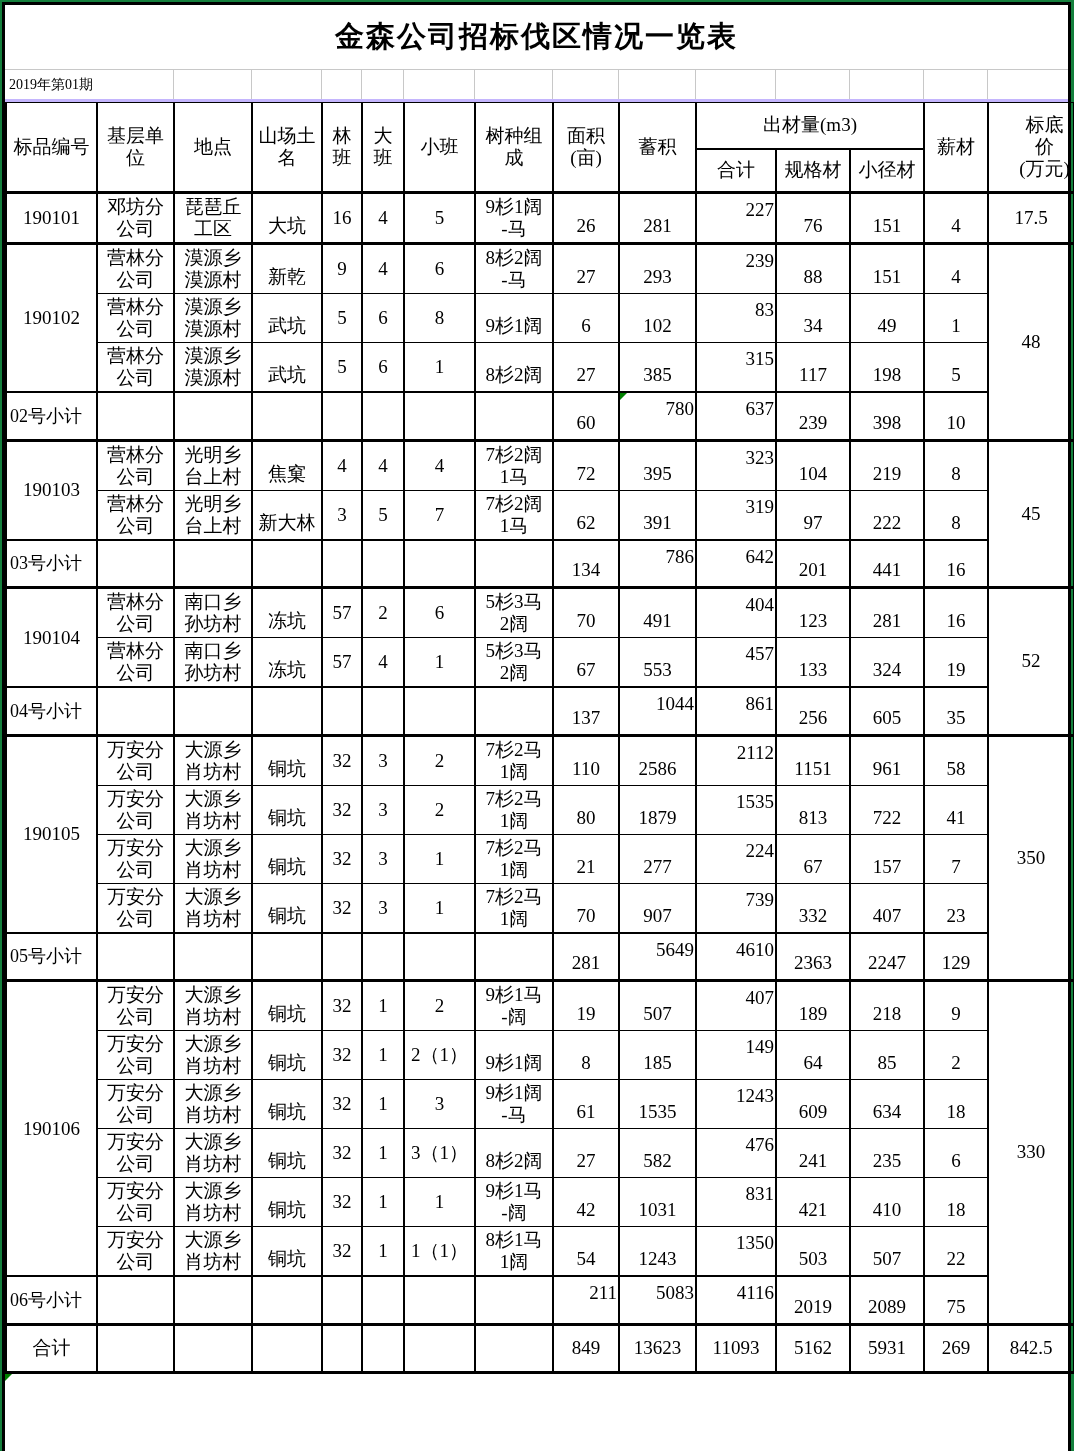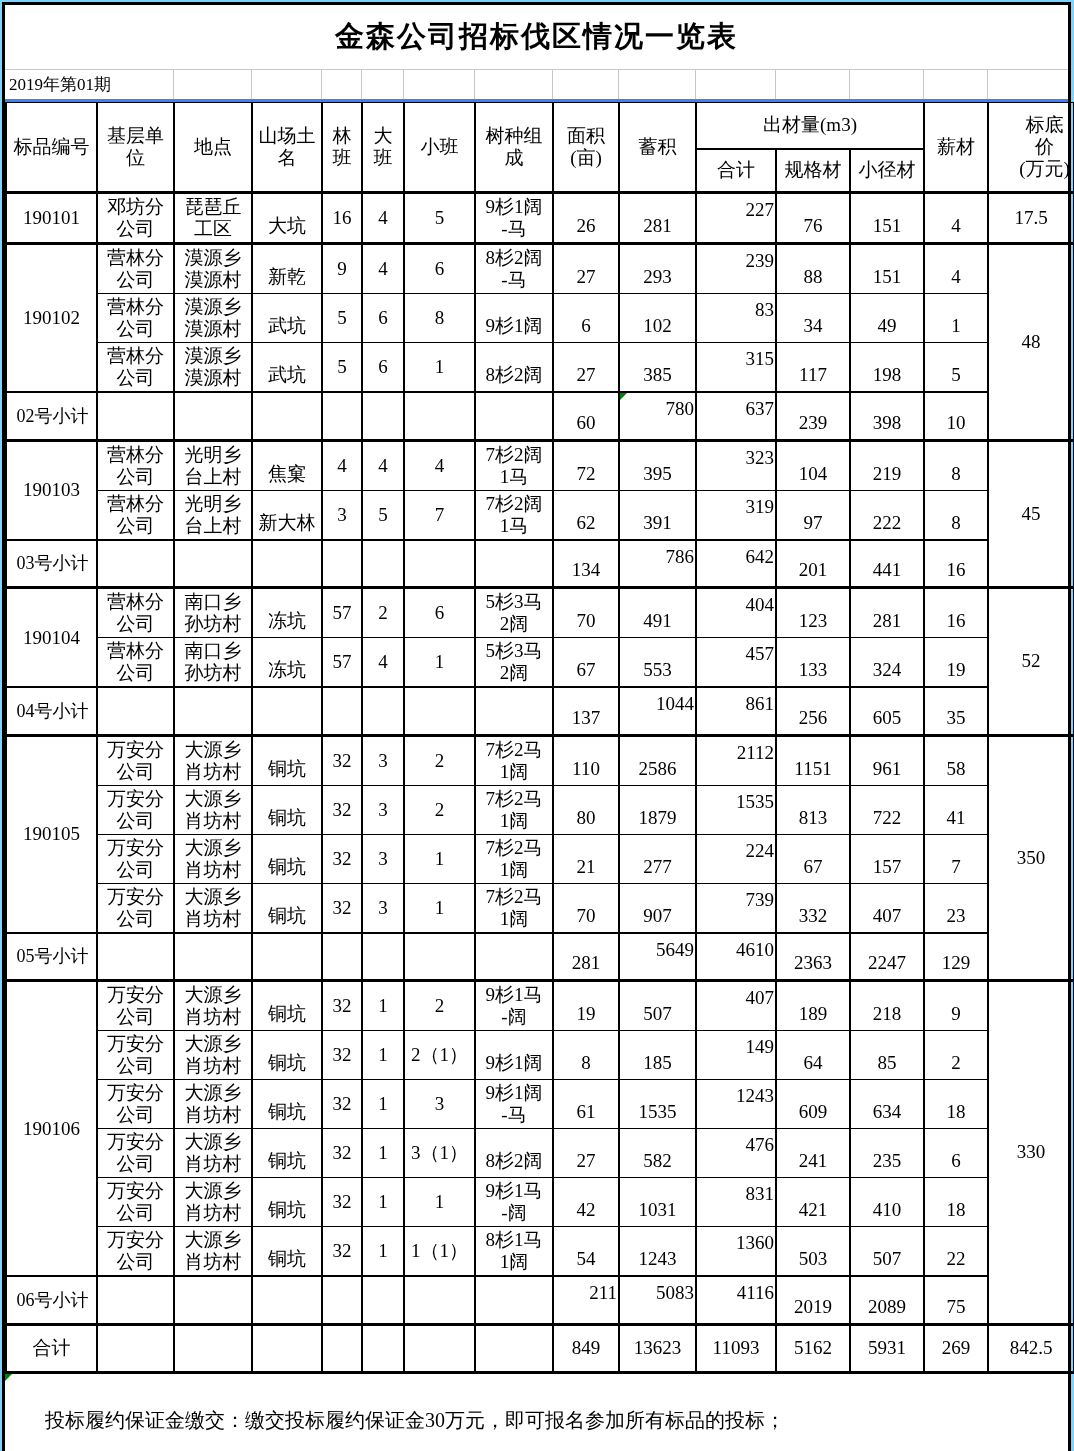--- a/index.html
+++ b/index.html
@@ -1,43 +1,43 @@
 <!DOCTYPE html>
 <html><head>
 <meta charset="utf-8">
 <style>
   * { box-sizing: border-box; }
   html,body { margin:0; padding:0; background:#ffffff; }
-  .page { width:1074px; height:1451px; position:relative; background:#7dd3fc;
+  .page { width:1074px; height:1451px; position:relative; background:#15803d;
           font-family:"Liberation Serif","DejaVu Serif",serif; color:#000; }
   .sheet { position:absolute; left:2px; top:2px; width:1069px; border:3px solid #000; background:#fff; }
 
   .title-block { height:65px; display:flex; align-items:center; justify-content:center;
                  border-bottom:1px solid #c8c8c8;
                  font-family:"Liberation Sans","DejaVu Sans",sans-serif;
                  font-weight:bold; font-size:29px; letter-spacing:2px; }
 
-  .info-row { height:32px; display:flex; align-items:flex-start; border-bottom:3px solid #3b82f6; font-size:17px; }
+  .info-row { height:32px; display:flex; align-items:flex-start; border-bottom:3px solid #c4b5fd; font-size:14px; }
   .info-cell { height:100%; display:flex; align-items:center; flex:0 0 auto; }
   .info-cell + .info-cell { border-left:1px solid #c8c8c8; }
   .info-first { padding-left:4px; }
 
   table.main { border-collapse:collapse; table-layout:fixed; width:100%; }
   .main th, .main td { border:1px solid #000; border-left-width:2px; border-right-width:2px;
                        padding:2px 1px 5px; text-align:center; vertical-align:bottom;
                        white-space:pre-line; font-size:19px; line-height:22px; overflow:hidden; }
   .main th { vertical-align:middle; font-weight:normal; padding:2px 1px; border-bottom-width:3px; }
   th.output { border-bottom-width:2px; }
   th.bold { font-weight:normal;padding-left:28px; }
   tr.hr1 { height:46px; }
   tr.hr2 { height:44px; }
   tbody tr { height:48px; }
   td.m { vertical-align:middle; padding-bottom:2px; }
   td.t { vertical-align:top; padding-top:5px;text-align:right; }
-  td.lt { text-align:center; padding-left:3px; font-size:18px; }
+  td.lt { text-align:left; padding-left:3px; font-size:18px; }
   tr.tk td { border-top-width:3px; }
   tr.st td { border-top-width:2px; }
   tbody tr.last td { border-bottom-width:3px; }
   .rel { position:relative;margin-top:29px; }
   .corner-marker { position:absolute; top:0; left:0; width:0; height:0;
                    border-top:7px solid #008000; border-right:7px solid transparent; }
   .footer { position:relative; height:94px; display:flex; align-items:center;
             padding-left:40px; font-size:20px; }
 </style>
 </head>
@@ -497,21 +497,21 @@
           <td class="m">大源乡
 肖坊村</td>
           <td>铜坑</td>
           <td class="m">32</td>
           <td class="m">1</td>
           <td class="m">1（1）</td>
           <td class="m">8杉1马
 1阔</td>
           <td>54</td>
           <td>1243</td>
-          <td class="t">1360</td>
+          <td class="t">1350</td>
           <td>503</td>
           <td>507</td>
           <td>22</td>
         </tr>
         <tr class="st">
           <td class="m lt">06号小计</td>
           <td></td>
           <td></td>
           <td></td>
           <td></td>
@@ -540,17 +540,16 @@
           <td class="m">5162</td>
           <td class="m">5931</td>
           <td class="m">269</td>
           <td class="m">842.5</td>
         </tr>
       </tbody>
     </table>
 
     <div class="footer">
       <div class="corner-marker"></div>
-      <span>投标履约保证金缴交：缴交投标履约保证金30万元，即可报名参加所有标品的投标；</span>
     </div>
 
   </div>
 </div>
 
 </body></html>

